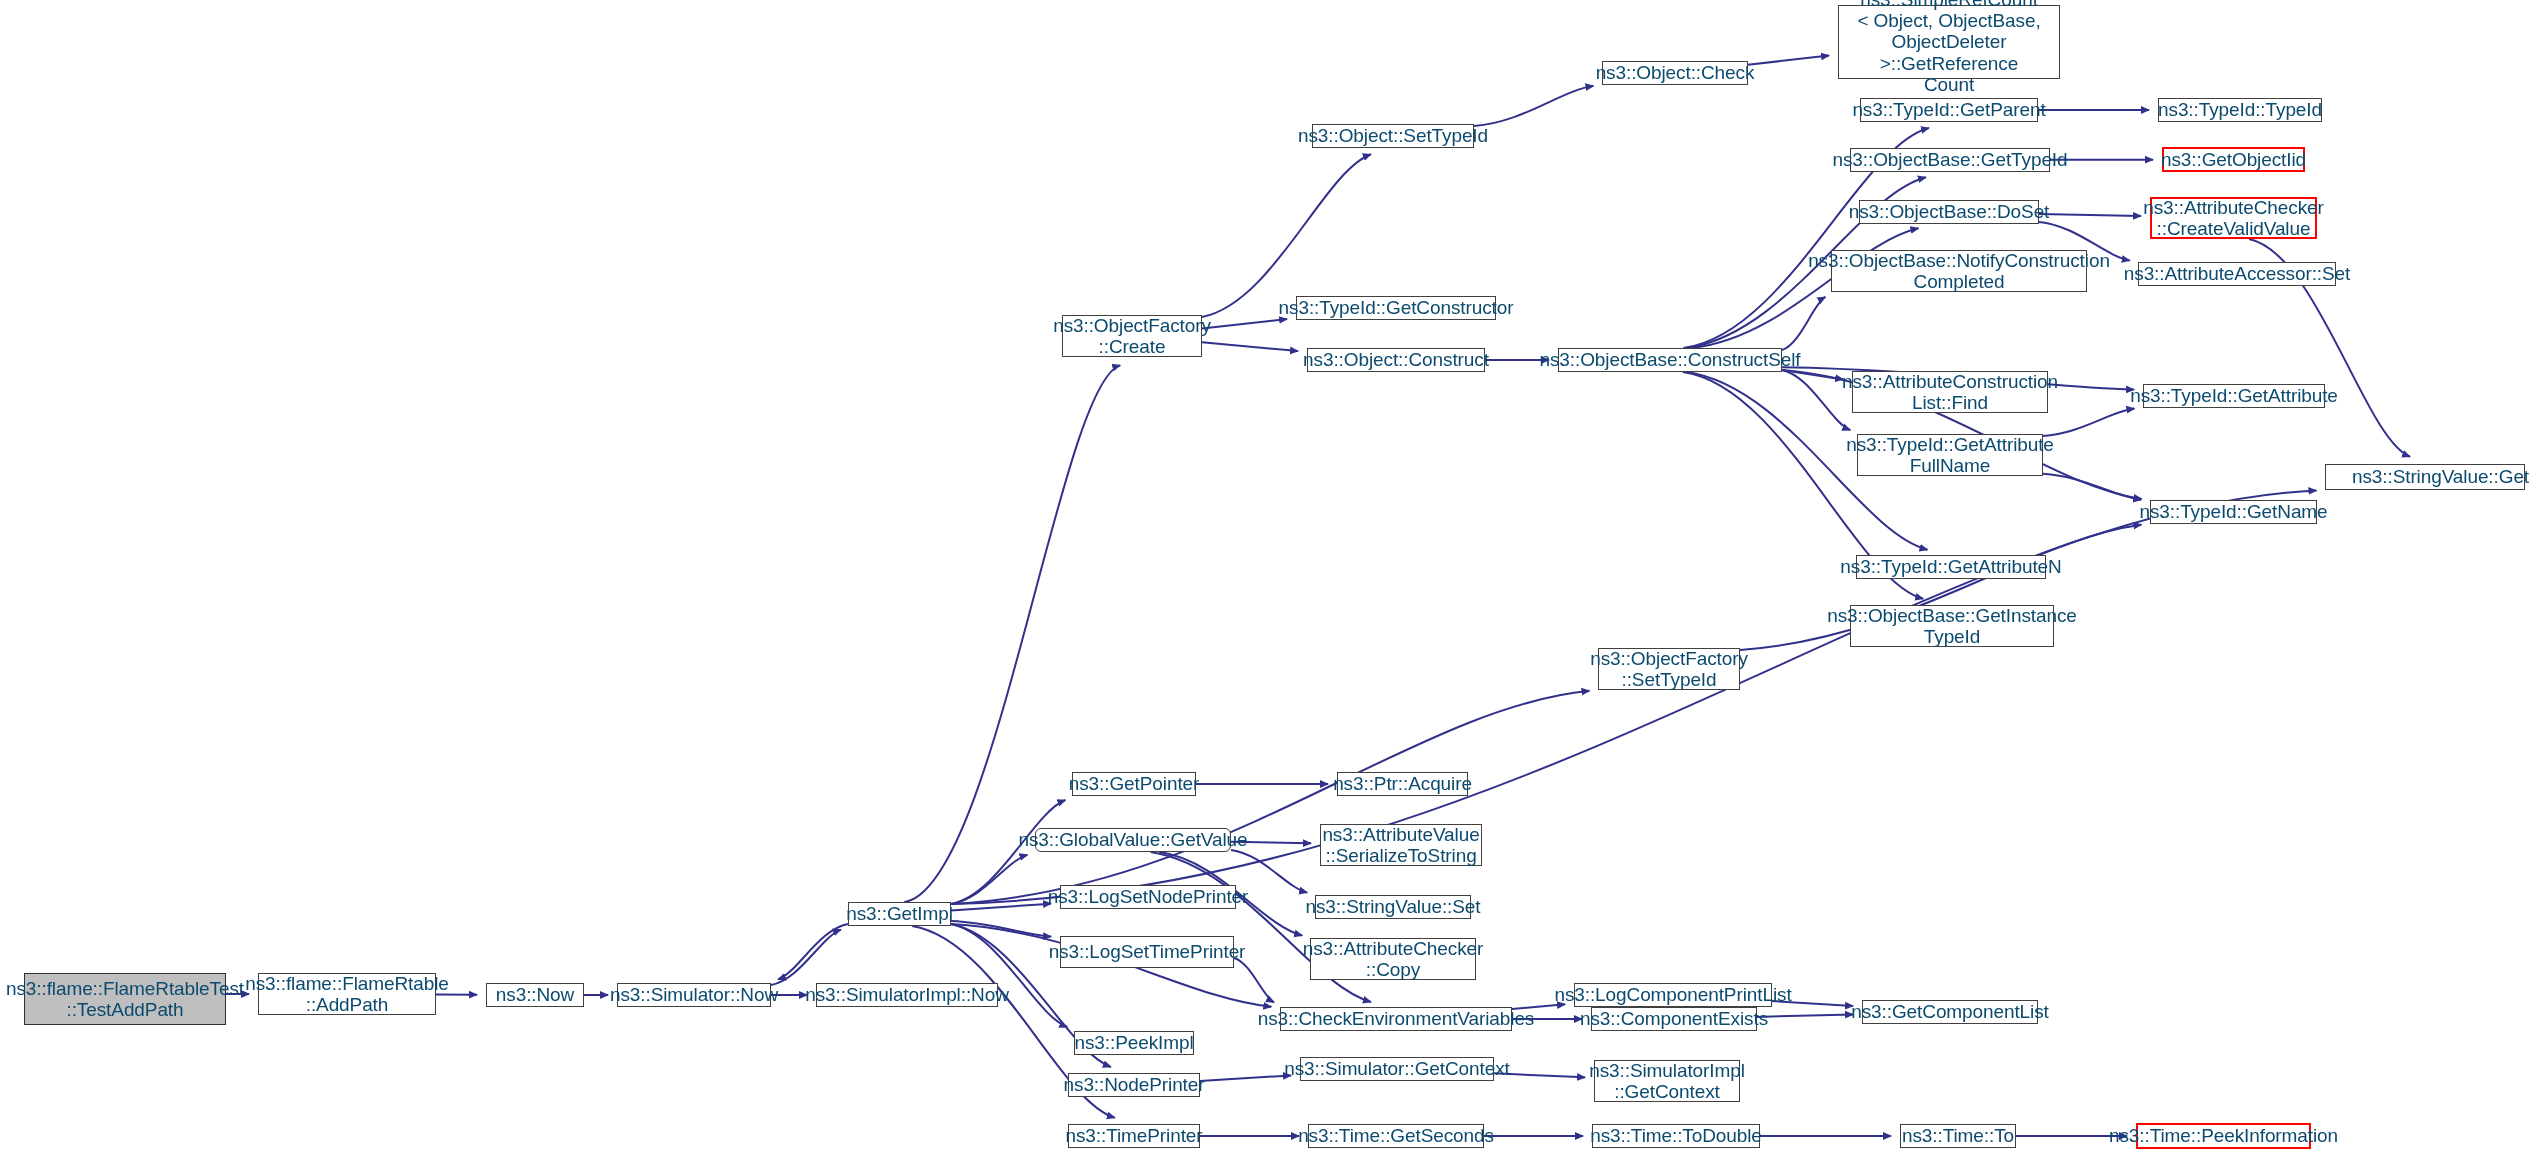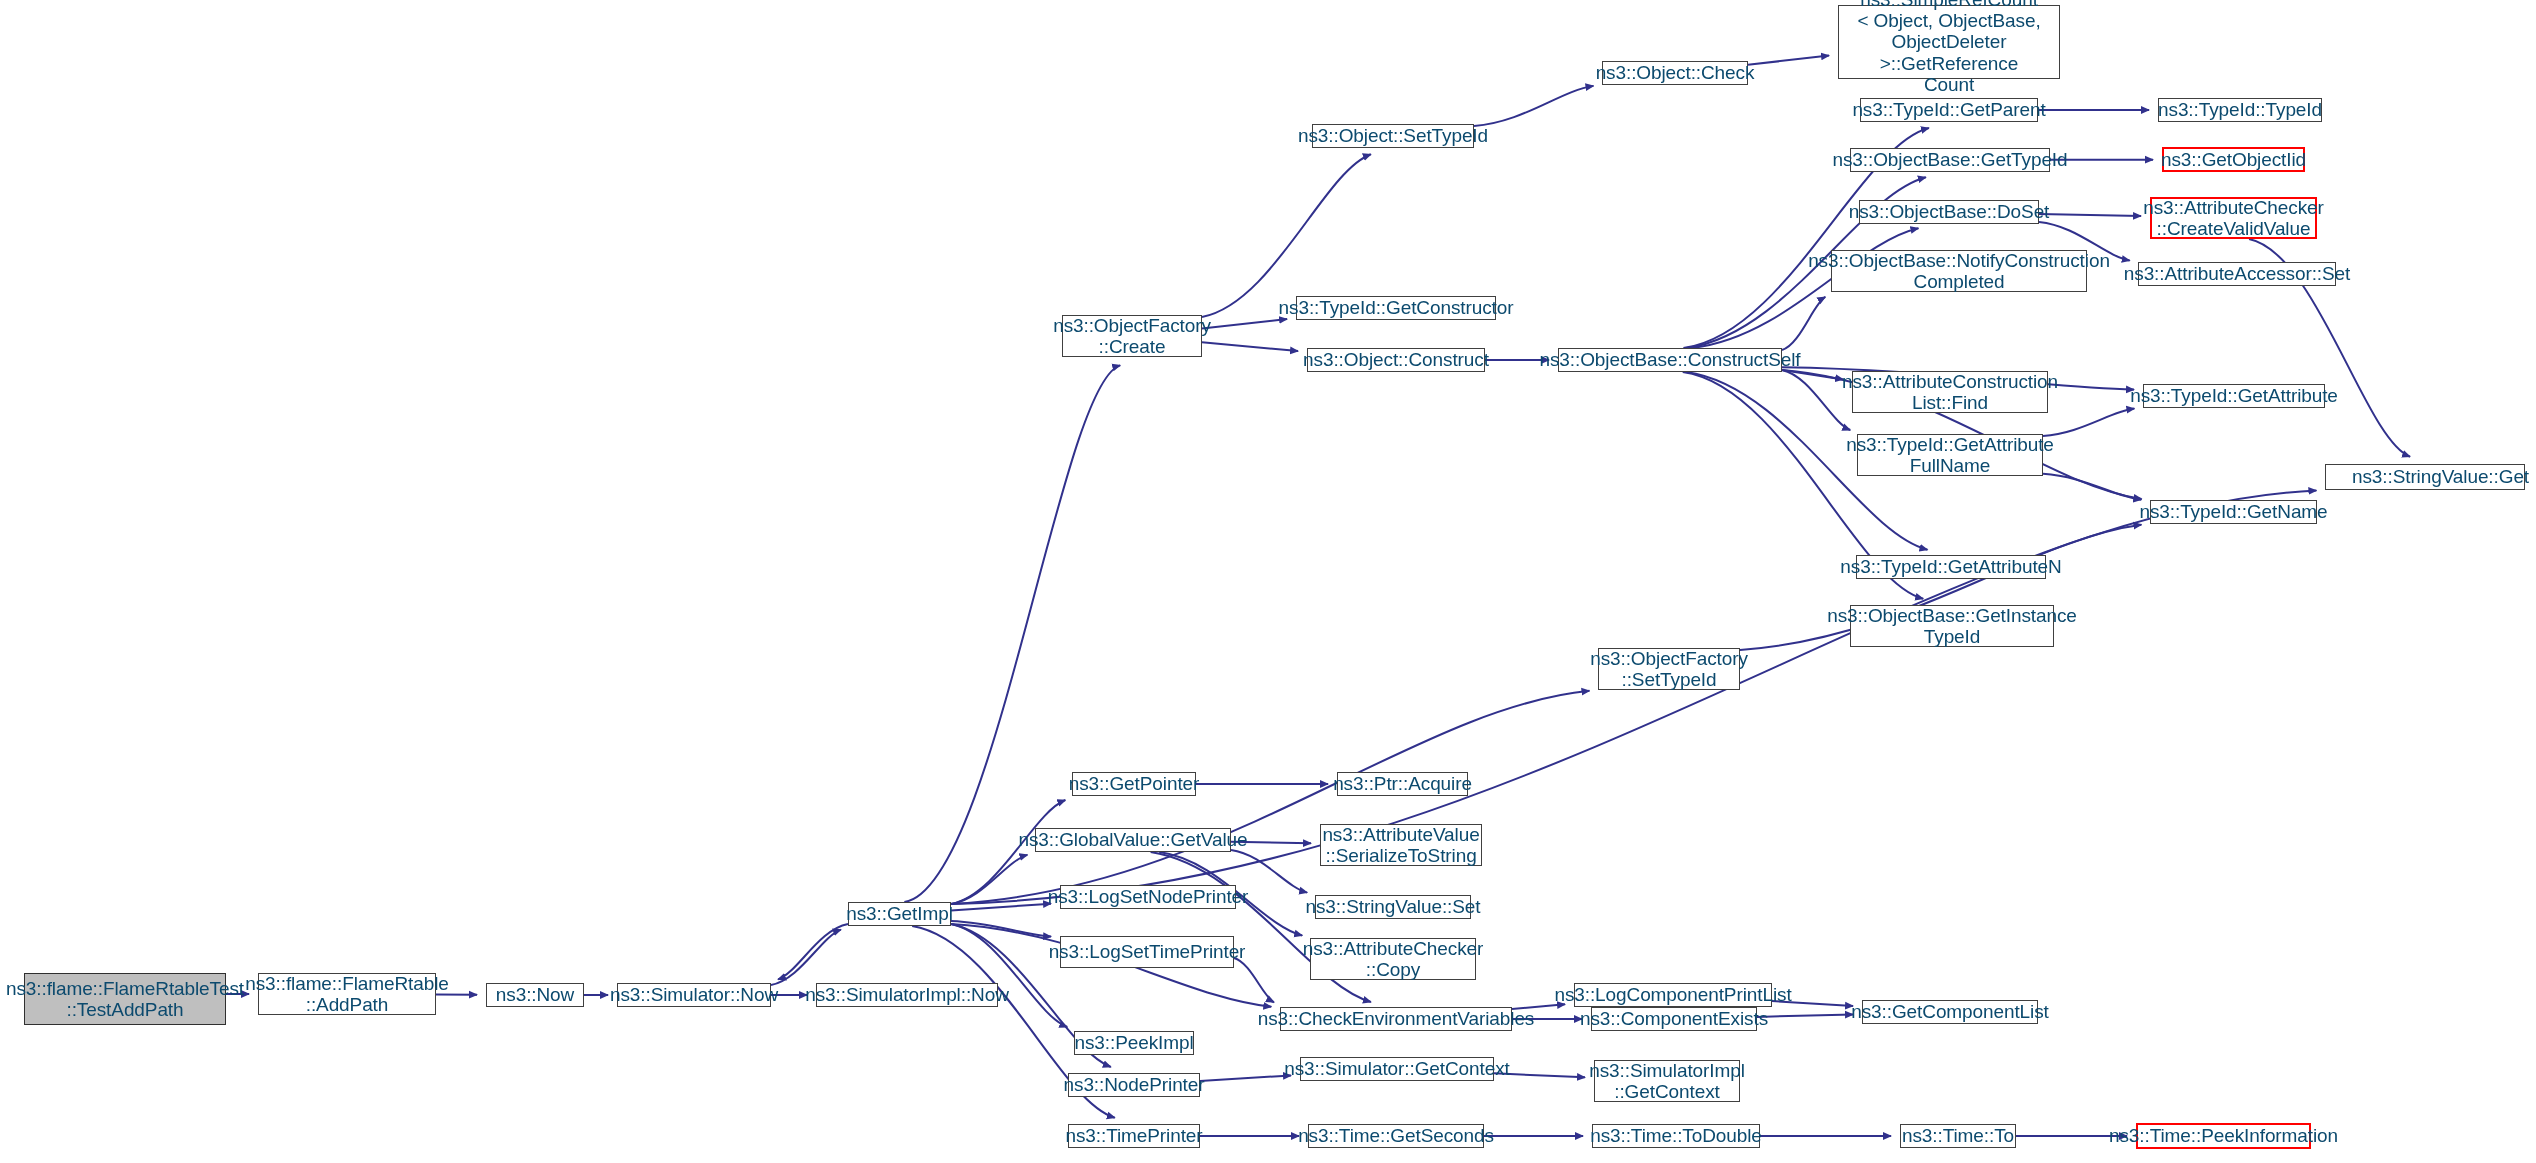--- a/index.html
+++ b/index.html
@@ -136,21 +136,21 @@
 FullName</div>
       <div class="node" style="left: 2150px; top: 500px; width: 167px; height: 24px;">ns3::TypeId::GetName</div>
       <div class="node" style="left: 1856px; top: 555px; width: 190px; height: 24px;">ns3::TypeId::GetAttributeN</div>
       <div class="node" style="left: 1850px; top: 605px; width: 204px; height: 42px;">ns3::ObjectBase::GetInstance
 TypeId</div>
       <div class="node" style="left: 2325px; top: 464px; width: 200px; height: 26px; padding-left: 31px;">ns3::StringValue::Get</div>
       <div class="node" style="left: 1598px; top: 648px; width: 142px; height: 42px;">ns3::ObjectFactory
 ::SetTypeId</div>
       <div class="node" style="left: 1072px; top: 772px; width: 124px; height: 24px;">ns3::GetPointer</div>
       <div class="node" style="left: 1337px; top: 772px; width: 131px; height: 24px;">ns3::Ptr::Acquire</div>
-      <div class="node" style="left: 1035px; top: 828px; width: 196px; height: 24px;">ns3::GlobalValue::GetValue</div>
+      <div class="node" style="left: 1035px; top: 828px; width: 196px; height: 24px; border-radius: 6px;">ns3::GlobalValue::GetValue</div>
       <div class="node" style="left: 1320px; top: 824px; width: 162px; height: 42px;">ns3::AttributeValue
 ::SerializeToString</div>
       <div class="node" style="left: 1060px; top: 885px; width: 176px; height: 24px;">ns3::LogSetNodePrinter</div>
       <div class="node" style="left: 1315px; top: 895px; width: 156px; height: 24px;">ns3::StringValue::Set</div>
       <div class="node" style="left: 1060px; top: 936px; width: 174px; height: 32px; text-align: right;">ns3::LogSetTimePrinter</div>
       <div class="node" style="left: 1310px; top: 938px; width: 166px; height: 42px;">ns3::AttributeChecker
 ::Copy</div>
       <div class="node" style="left: 1074px; top: 1031px; width: 120px; height: 24px;">ns3::PeekImpl</div>
       <div class="node" style="left: 1280px; top: 1007px; width: 232px; height: 24px;">ns3::CheckEnvironmentVariables</div>
       <div class="node" style="left: 1574px; top: 983px; width: 198px; height: 24px;">ns3::LogComponentPrintList</div>

